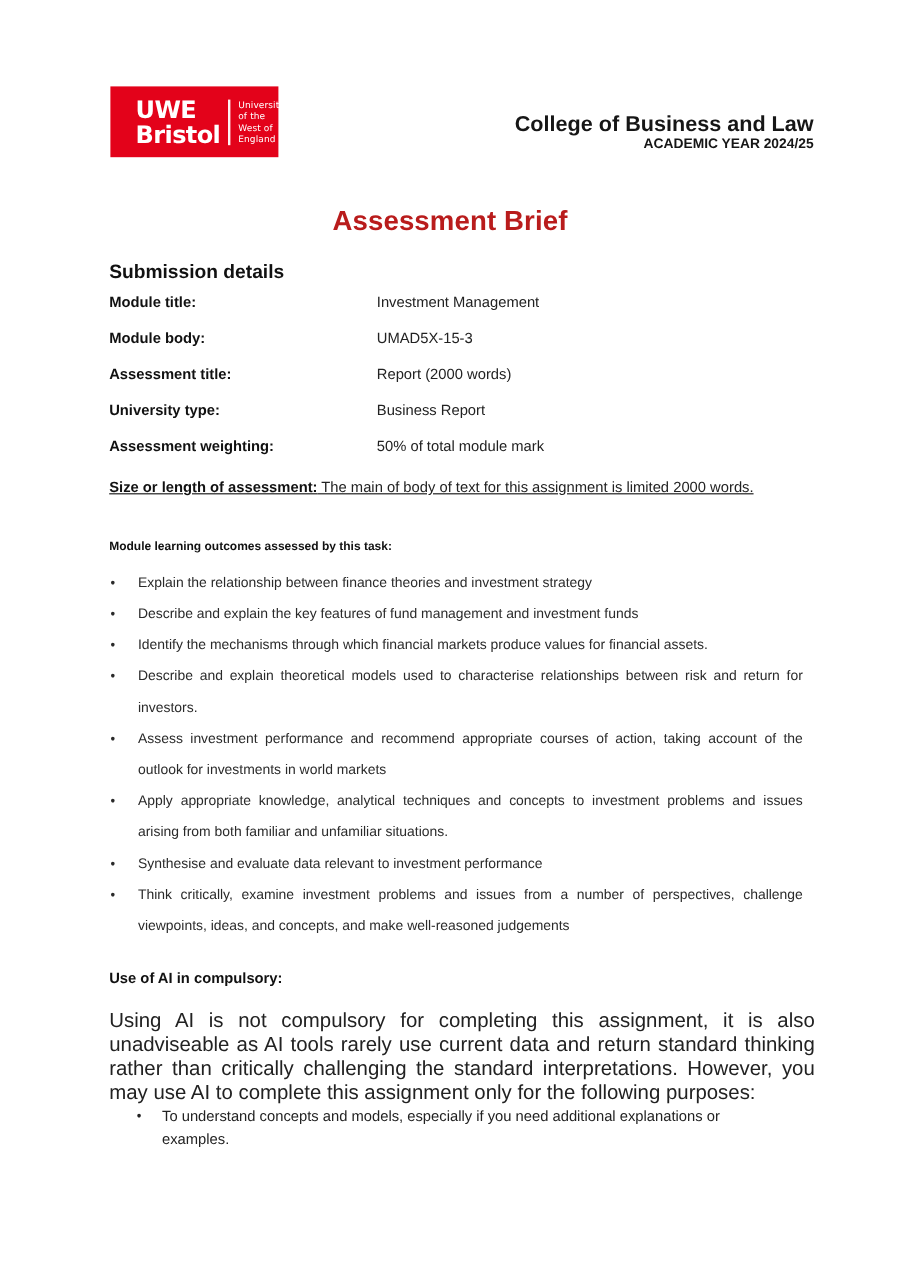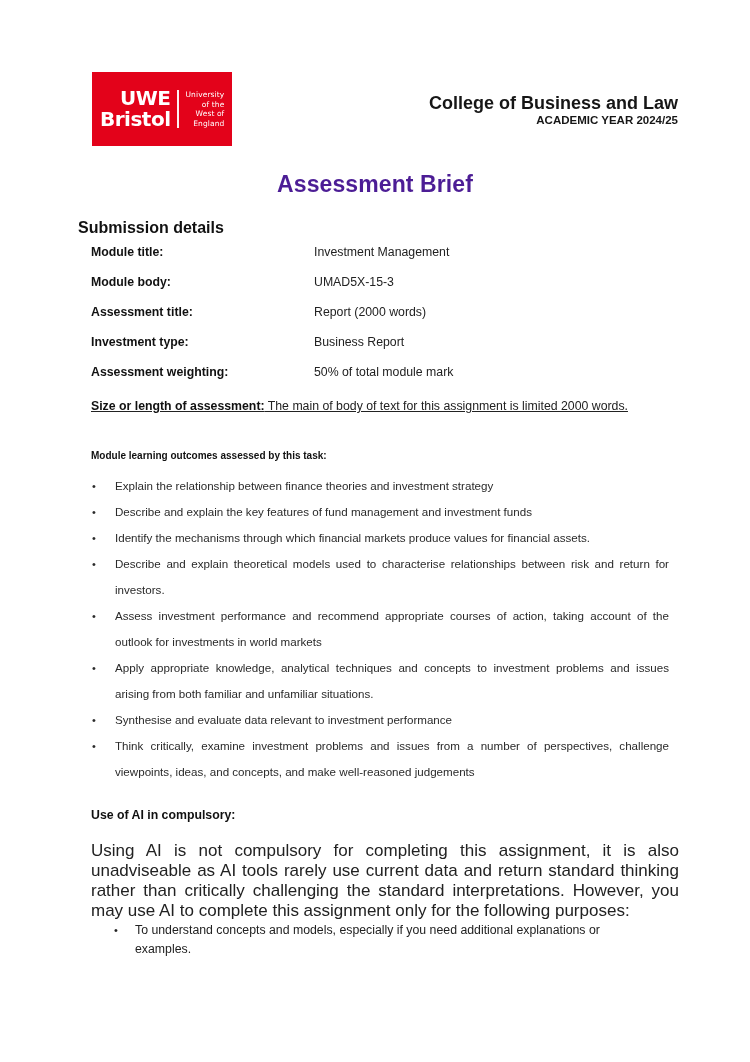--- a/index.html
+++ b/index.html
@@ -30,27 +30,26 @@
     top: 72px;
     width: 750px;
     height: 70px;
   }
 
   .logo {
     position: absolute;
     left: 92px;
     top: 0;
     width: 140px;
-    height: 74px;
+    height: 59px;
     background: #e3021a;
     display: flex;
     align-items: center;
-    padding: 0;
+    padding: 13px;
     box-sizing: border-box;
-    text-align: right;
   }
   .logo-inner {
     display: flex;
     align-items: center;
     margin-left: 8px;
   }
   .logo-main {
     color: #ffffff;
     font-family: "DejaVu Sans", sans-serif;
     font-weight: bold;
@@ -102,27 +101,27 @@
   }
 
   .doc-title {
     position: absolute;
     left: 0;
     top: 171px;
     width: 750px;
     text-align: center;
     font-size: 23px;
     font-weight: bold;
-    color: #4c1d95;
+    color: #b91c1c;
     letter-spacing: 0.1px;
   }
 
   .section-heading {
     position: absolute;
-    left: 78px;
+    left: 91px;
     font-size: 16px;
     font-weight: bold;
     color: #111111;
   }
   .section-heading.submission { top: 219px; }
 
   
   .details {
     position: absolute;
     left: 91px;
@@ -278,21 +277,21 @@
       </div>
       <div class="detail-row">
         <span class="detail-label">Module body:</span>
         <span class="detail-value">UMAD5X-15-3</span>
       </div>
       <div class="detail-row">
         <span class="detail-label">Assessment title:</span>
         <span class="detail-value">Report (2000 words)</span>
       </div>
       <div class="detail-row">
-        <span class="detail-label">Investment type:</span>
+        <span class="detail-label">University type:</span>
         <span class="detail-value">Business Report</span>
       </div>
       <div class="detail-row">
         <span class="detail-label">Assessment weighting:</span>
         <span class="detail-value">50% of total module mark</span>
       </div>
     </div>
 
     <div class="para size-para">
       <b>Size or length of assessment:</b><span> The main of body of text for this assignment is limited 2000 words.</span>

